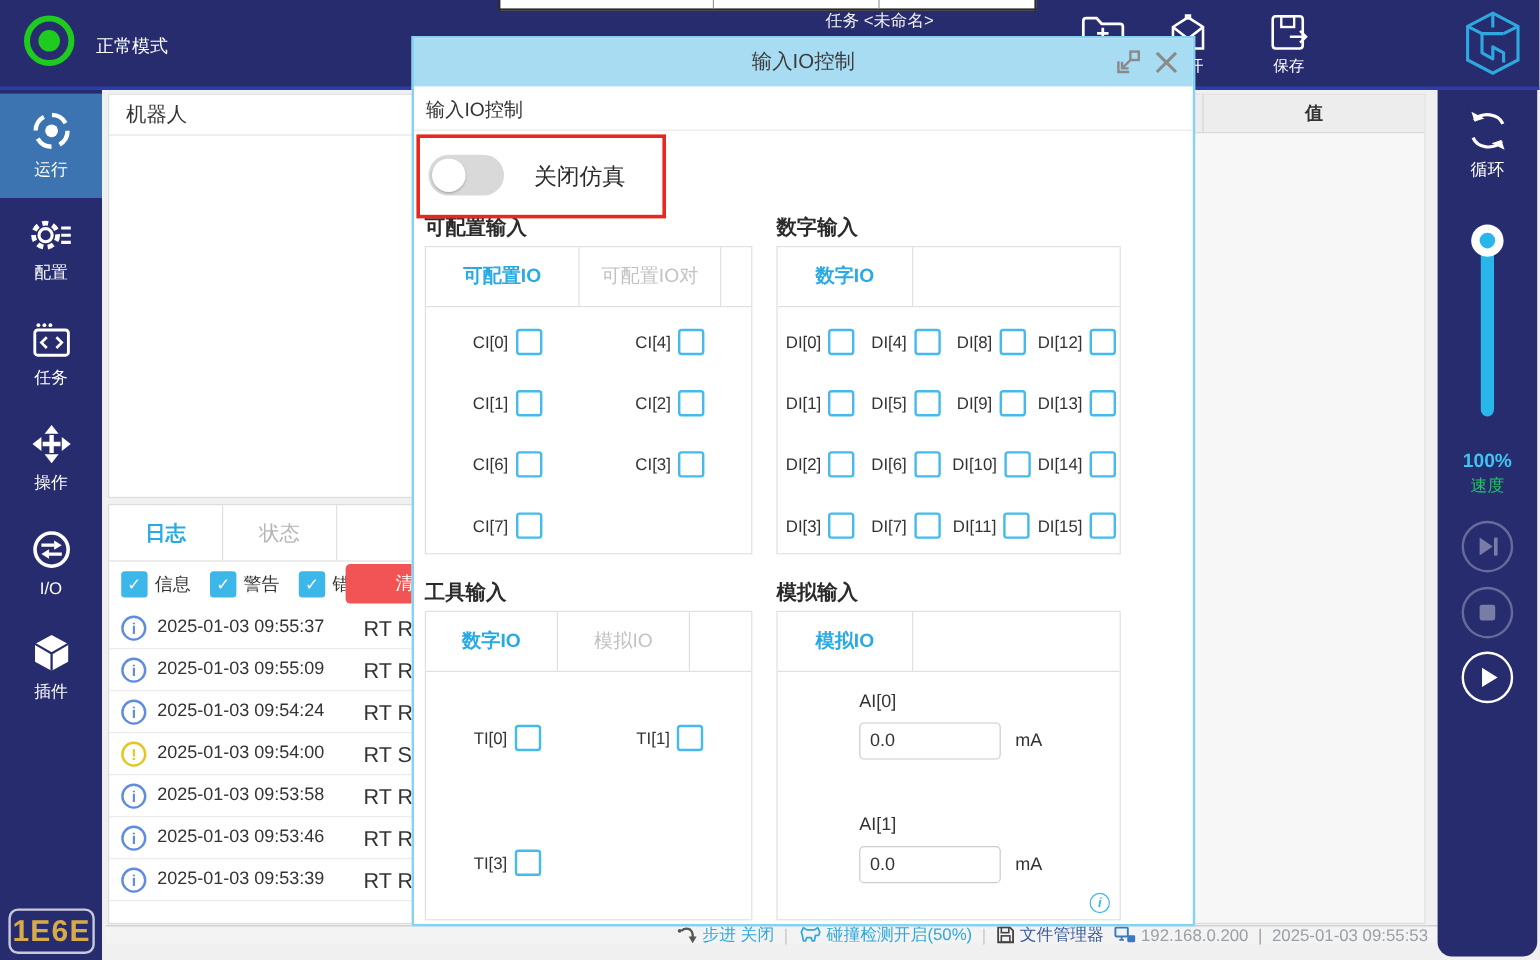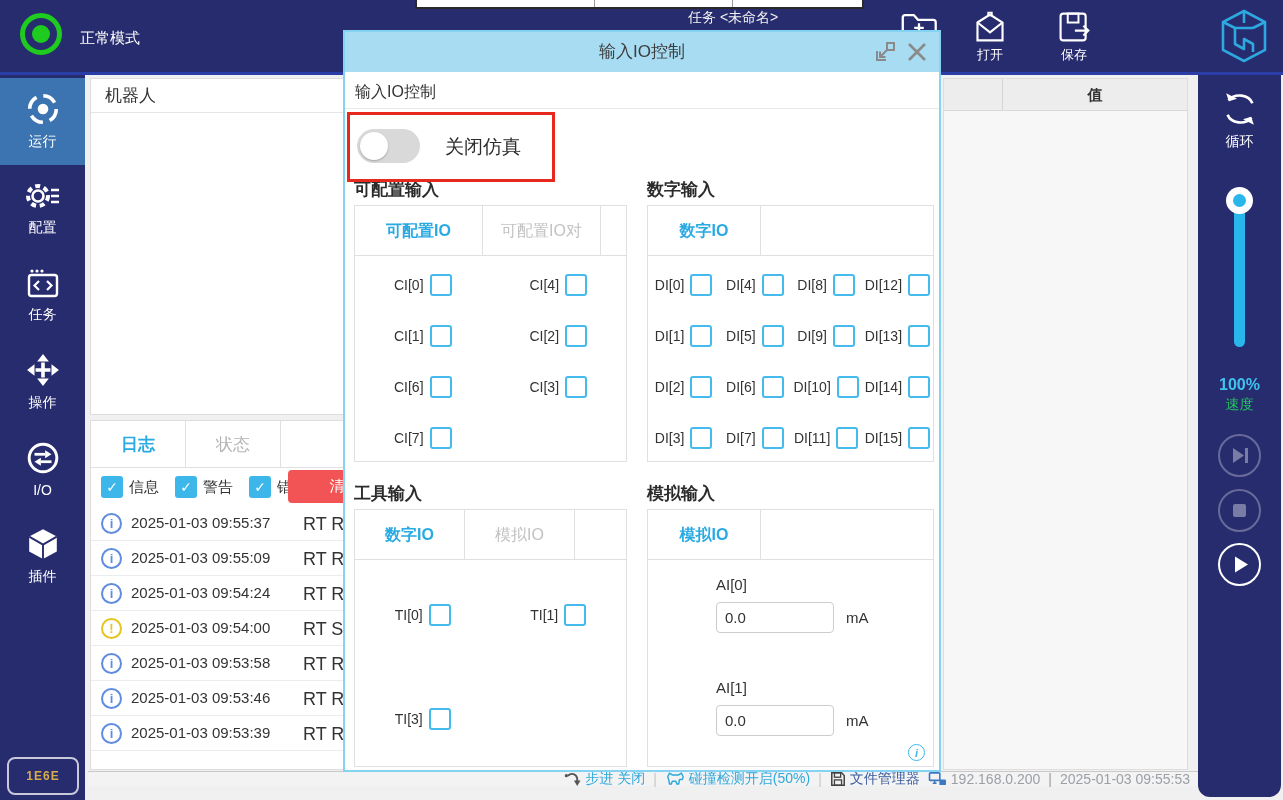--- a/index.html
+++ b/index.html
@@ -26,21 +26,21 @@
   .save-ic { left:1056px; top:10px; }
   .brand { position:absolute; left:1220px; top:8px; }
 
   
   .lsb { position:absolute; left:0; top:75px; width:85px; height:725px; background:#272c6e; z-index:4; }
   .lsb-item { position:absolute; left:0; width:85px; height:87px; display:flex; flex-direction:column;
               align-items:center; justify-content:center; gap:7px; cursor:pointer; }
   .lsb-item.active { background:#3b74b0; }
   .lsb-item .lab { color:#fff; font-size:14px; }
   .badge { position:absolute; left:7px; top:682px; width:72px; height:38px; border:2px solid rgba(255,255,255,.75);
-           border-radius:8px; color:#d8ab4a; font-size:12px; font-weight:bold; display:flex;
+           border-radius:8px; color:#d8ab4a; font-size:25px; font-weight:bold; display:flex;
            align-items:center; justify-content:center; letter-spacing:1px; }
 
   
   .robot-panel { position:absolute; left:90px; top:78px; width:850px; height:337px; background:#fff;
                  border:1px solid #ddd; z-index:1; }
   .robot-panel .hd { height:34px; line-height:34px; padding-left:14px; font-size:17px; color:#333;
                      border-bottom:1px solid #e5e5e5; }
   .value-panel { position:absolute; left:943px; top:78px; width:245px; height:692px; background:#f7f7f7;
                  border:1px solid #ddd; z-index:1; }
   .value-panel .hd { display:flex; height:32px; background:#ededed; border-bottom:1px solid #d9d9d9; }
@@ -95,21 +95,21 @@
                border-top:1px solid #c9c9c9; display:flex; align-items:center; justify-content:flex-end;
                gap:8px; padding-right:8px; font-size:14px; z-index:2; }
   .sb-sep { color:#c8c8c8; }
   .sb-step { color:#2fa8dc; }
   .sb-coll { color:#2fa8dc; }
   .sb-file { color:#3a5b9e; }
   .sb-gray { color:#9aa0a6; }
   .sb-item { display:flex; align-items:center; gap:4px; cursor:pointer; }
 
   
-  .modal { position:absolute; left:343px; top:30px; width:598px; height:742px; background:#fff;
+  .modal { position:absolute; left:343px; top:30px; width:653px; height:742px; background:#fff;
            border:2px solid #84d3f3; z-index:50; }
   .m-titlebar { position:relative; height:40px; background:#a7dcf3; }
   .m-title { text-align:center; line-height:40px; font-size:17px; color:#3c3c3c; }
   .m-expand { position:absolute; right:42px; top:8px; cursor:pointer; }
   .m-close { position:absolute; right:10px; top:8px; cursor:pointer; }
   .m-seclab { position:absolute; left:10px; top:50px; font-size:16px; color:#333; }
   .m-div { position:absolute; left:0; top:76px; width:100%; height:1px; background:#e8e8e8; }
   .toggle { position:absolute; left:12px; top:97px; width:63px; height:34px; background:#d9d9d9;
             border-radius:17px; cursor:pointer; }
   .toggle .knob { position:absolute; left:3px; top:3px; width:28px; height:28px; background:#fff;

